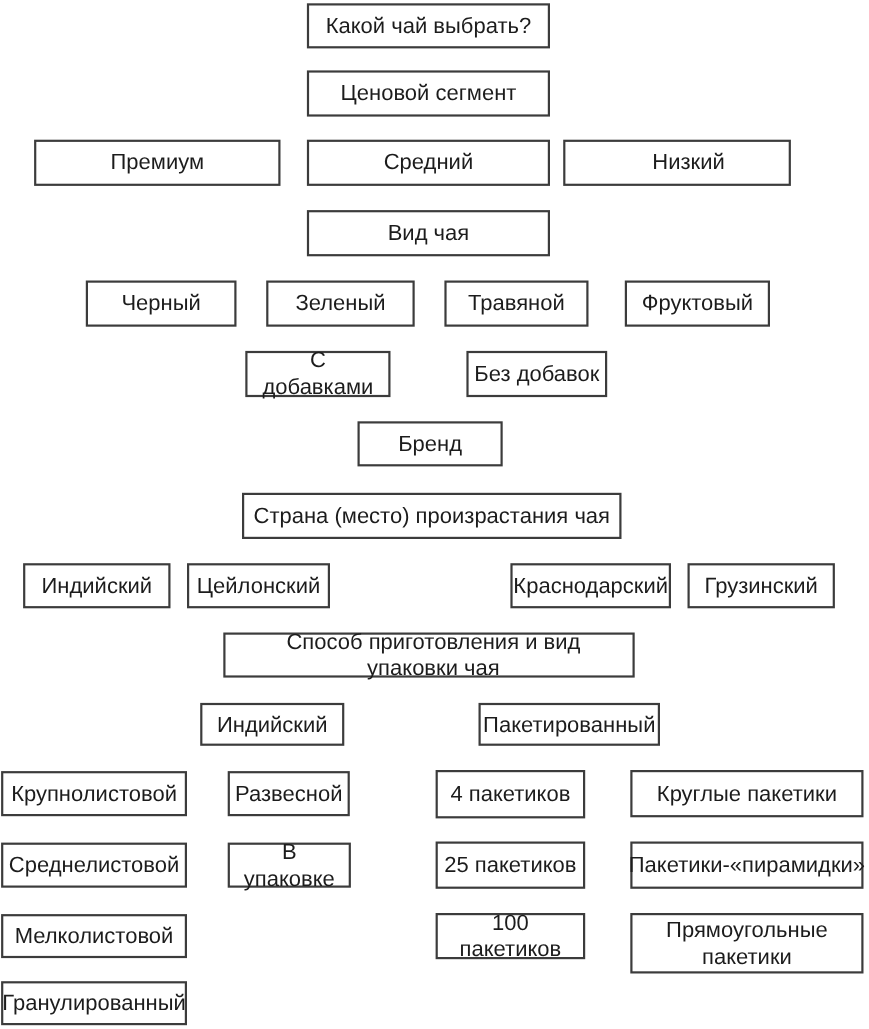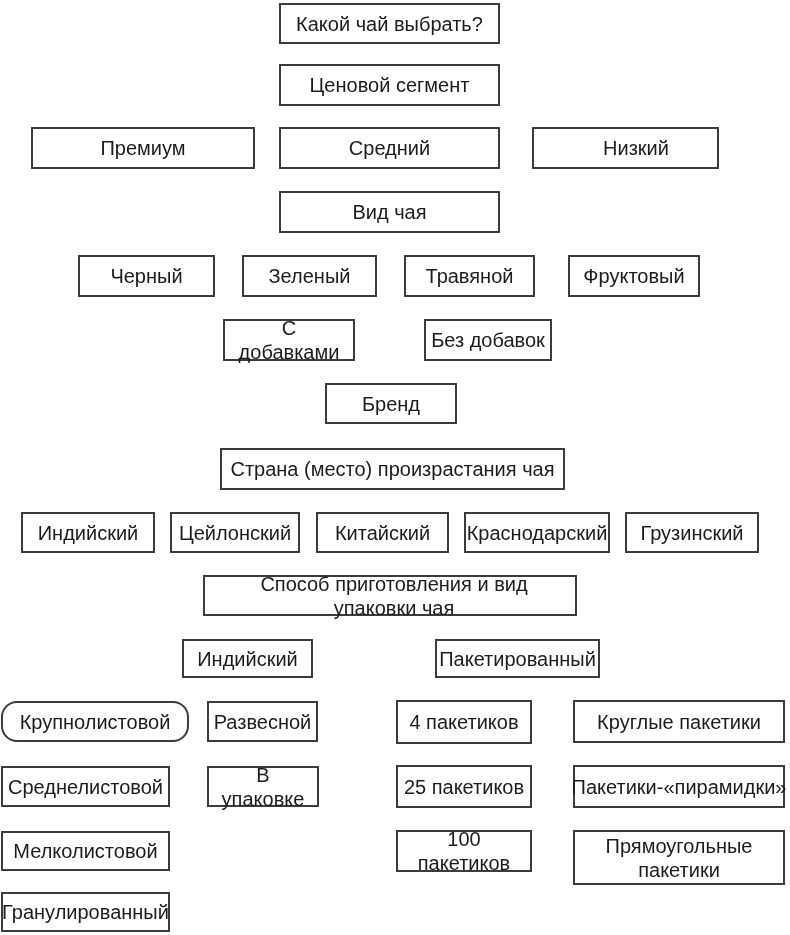--- a/index.html
+++ b/index.html
@@ -32,39 +32,38 @@
   }
 </style>
 </head>
 <body>
 
 <div class="canvas">
     <div class="node" style="left: 279px; top: 3px; width: 221px; height: 41px;">Какой чай выбрать?</div>
     <div class="node" style="left: 279px; top: 64px; width: 221px; height: 42px;">Ценовой сегмент</div>
     <div class="node" style="left: 31px; top: 127px; width: 224px; height: 42px;">Премиум</div>
     <div class="node" style="left: 279px; top: 127px; width: 221px; height: 42px;">Средний</div>
-    <div class="node" style="left: 532px; top: 127px; width: 187px; height: 42px; padding-left: 25px;">Низкий</div>
+    <div class="node" style="left: 512px; top: 127px; width: 207px; height: 42px; padding-left: 25px;">Низкий</div>
     <div class="node" style="left: 279px; top: 191px; width: 221px; height: 42px;">Вид чая</div>
     <div class="node" style="left: 78px; top: 255px; width: 137px; height: 42px;">Черный</div>
     <div class="node" style="left: 242px; top: 255px; width: 135px; height: 42px;">Зеленый</div>
     <div class="node" style="left: 404px; top: 255px; width: 131px; height: 42px;">Травяной</div>
     <div class="node" style="left: 568px; top: 255px; width: 132px; height: 42px;">Фруктовый</div>
     <div class="node" style="left: 223px; top: 319px; width: 132px; height: 42px;">С добавками</div>
     <div class="node" style="left: 424px; top: 319px; width: 128px; height: 42px;">Без добавок</div>
     <div class="node" style="left: 325px; top: 383px; width: 132px; height: 41px;">Бренд</div>
     <div class="node" style="left: 220px; top: 448px; width: 345px; height: 42px;">Страна (место) произрастания чая</div>
     <div class="node" style="left: 21px; top: 512px; width: 134px; height: 41px;">Индийский</div>
     <div class="node" style="left: 170px; top: 512px; width: 130px; height: 41px;">Цейлонский</div>
-    <div class="node" style="left: 316px; top: 512px; width: 133px; height: 41px;">Китайский</div>
     <div class="node" style="left: 464px; top: 512px; width: 146px; height: 41px;">Краснодарский</div>
     <div class="node" style="left: 625px; top: 512px; width: 134px; height: 41px;">Грузинский</div>
     <div class="node" style="left: 203px; top: 575px; width: 374px; height: 41px; padding-left: 12px;">Способ приготовления и вид упаковки чая</div>
     <div class="node" style="left: 182px; top: 639px; width: 131px; height: 39px;">Индийский</div>
     <div class="node" style="left: 435px; top: 639px; width: 165px; height: 39px;">Пакетированный</div>
-    <div class="node" style="left: 1px; top: 701px; width: 188px; height: 41px; border-radius: 16px;">Крупнолистовой</div>
+    <div class="node" style="left: 1px; top: 701px; width: 169px; height: 41px;">Крупнолистовой</div>
     <div class="node" style="left: 207px; top: 701px; width: 111px; height: 41px;">Развесной</div>
     <div class="node" style="left: 396px; top: 700px; width: 136px; height: 44px;">4 пакетиков</div>
     <div class="node" style="left: 573px; top: 700px; width: 212px; height: 43px;">Круглые пакетики</div>
     <div class="node" style="left: 1px; top: 766px; width: 169px; height: 41px;">Среднелистовой</div>
     <div class="node" style="left: 207px; top: 766px; width: 112px; height: 41px;">В упаковке</div>
     <div class="node" style="left: 396px; top: 765px; width: 136px; height: 43px;">25 пакетиков</div>
     <div class="node" style="left: 573px; top: 765px; width: 212px; height: 43px;">Пакетики-«пирамидки»</div>
     <div class="node" style="left: 1px; top: 831px; width: 169px; height: 40px;">Мелколистовой</div>
     <div class="node" style="left: 396px; top: 830px; width: 136px; height: 42px;">100 пакетиков</div>
     <div class="node" style="left: 573px; top: 830px; width: 212px; height: 55px;">Прямоугольные

